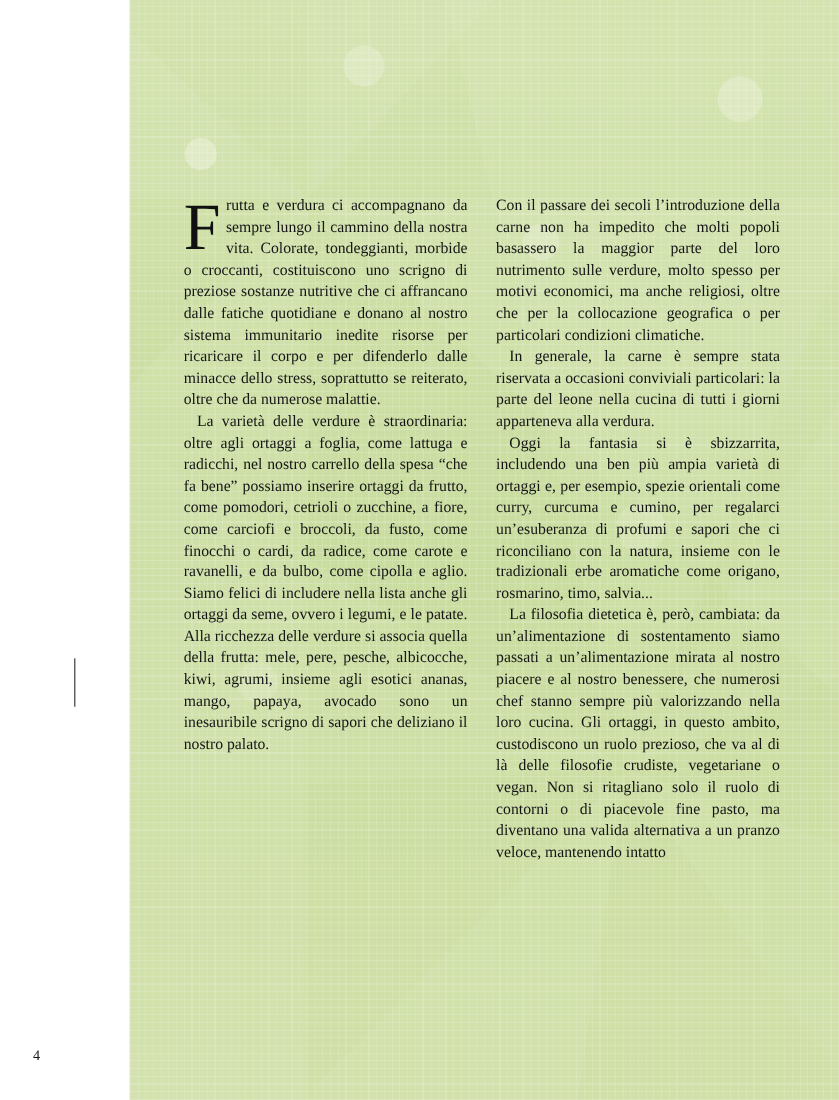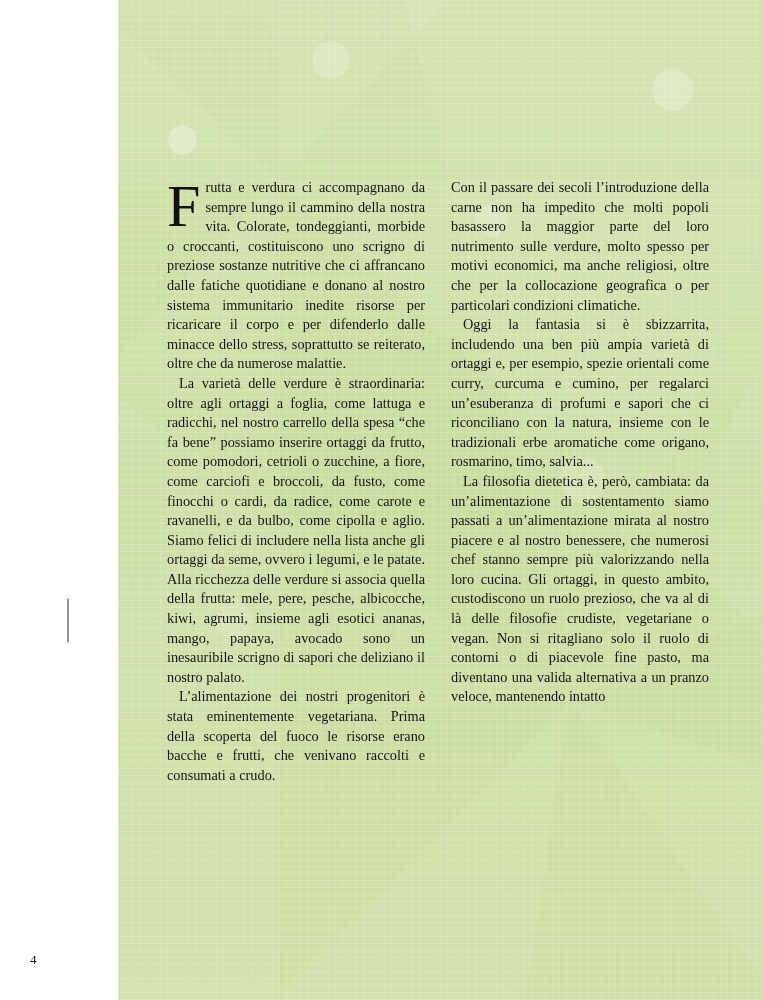--- a/index.html
+++ b/index.html
@@ -136,23 +136,23 @@
     <div class="page-number">4</div>
   </div>
 
   <div class="green-panel"></div>
 
   <div class="columns">
 
     <div class="column">
       <p class="first"><span class="dropcap">F</span><span>rutta e verdura ci accompagnano da sempre lungo il cammino della nostra vita. Colorate, tondeggianti, morbide o croccanti, costituiscono uno scrigno di preziose sostanze nutritive che ci affrancano dalle fatiche quotidiane e donano al nostro sistema immunitario inedite risorse per ricaricare il corpo e per difenderlo dalle minacce dello stress, soprattutto se reiterato, oltre che da numerose malattie.</span></p>
       <p>La varietà delle verdure è straordinaria: oltre agli ortaggi a foglia, come lattuga e radicchi, nel nostro carrello della spesa “che fa bene” possiamo inserire ortaggi da frutto, come pomodori, cetrioli o zucchine, a fiore, come carciofi e broccoli, da fusto, come finocchi o cardi, da radice, come carote e ravanelli, e da bulbo, come cipolla e aglio. Siamo felici di includere nella lista anche gli ortaggi da seme, ovvero i legumi, e le patate. Alla ricchezza delle verdure si associa quella della frutta: mele, pere, pesche, albicocche, kiwi, agrumi, insieme agli esotici ananas, mango, papaya, avocado sono un inesauribile scrigno di sapori che deliziano il nostro palato.</p>
-      <p>L’alimentazione dei nostri progenitori è stata eminentemente vegetariana. Prima della scoperta del fuoco le risorse erano bacche e frutti, che venivano raccolti e consumati a crudo.</p>
     </div>
 
     <div class="column">
       <p class="first">Con il passare dei secoli l’introduzione della carne non ha impedito che molti popoli basassero la maggior parte del loro nutrimento sulle verdure, molto spesso per motivi economici, ma anche religiosi, oltre che per la collocazione geografica o per particolari condizioni climatiche.</p>
+      <p>In generale, la carne è sempre stata riservata a occasioni conviviali particolari: la parte del leone nella cucina di tutti i giorni apparteneva alla verdura.</p>
       <p>Oggi la fantasia si è sbizzarrita, includendo una ben più ampia varietà di ortaggi e, per esempio, spezie orientali come curry, curcuma e cumino, per regalarci un’esuberanza di profumi e sapori che ci riconciliano con la natura, insieme con le tradizionali erbe aromatiche come origano, rosmarino, timo, salvia...</p>
       <p>La filosofia dietetica è, però, cambiata: da un’alimentazione di sostentamento siamo passati a un’alimentazione mirata al nostro piacere e al nostro benessere, che numerosi chef stanno sempre più valorizzando nella loro cucina. Gli ortaggi, in questo ambito, custodiscono un ruolo prezioso, che va al di là delle filosofie crudiste, vegetariane o vegan. Non si ritagliano solo il ruolo di contorni o di piacevole fine pasto, ma diventano una valida alternativa a un pranzo veloce, mantenendo intatto</p>
     </div>
 
   </div>
 </div>
 
 </body></html>

